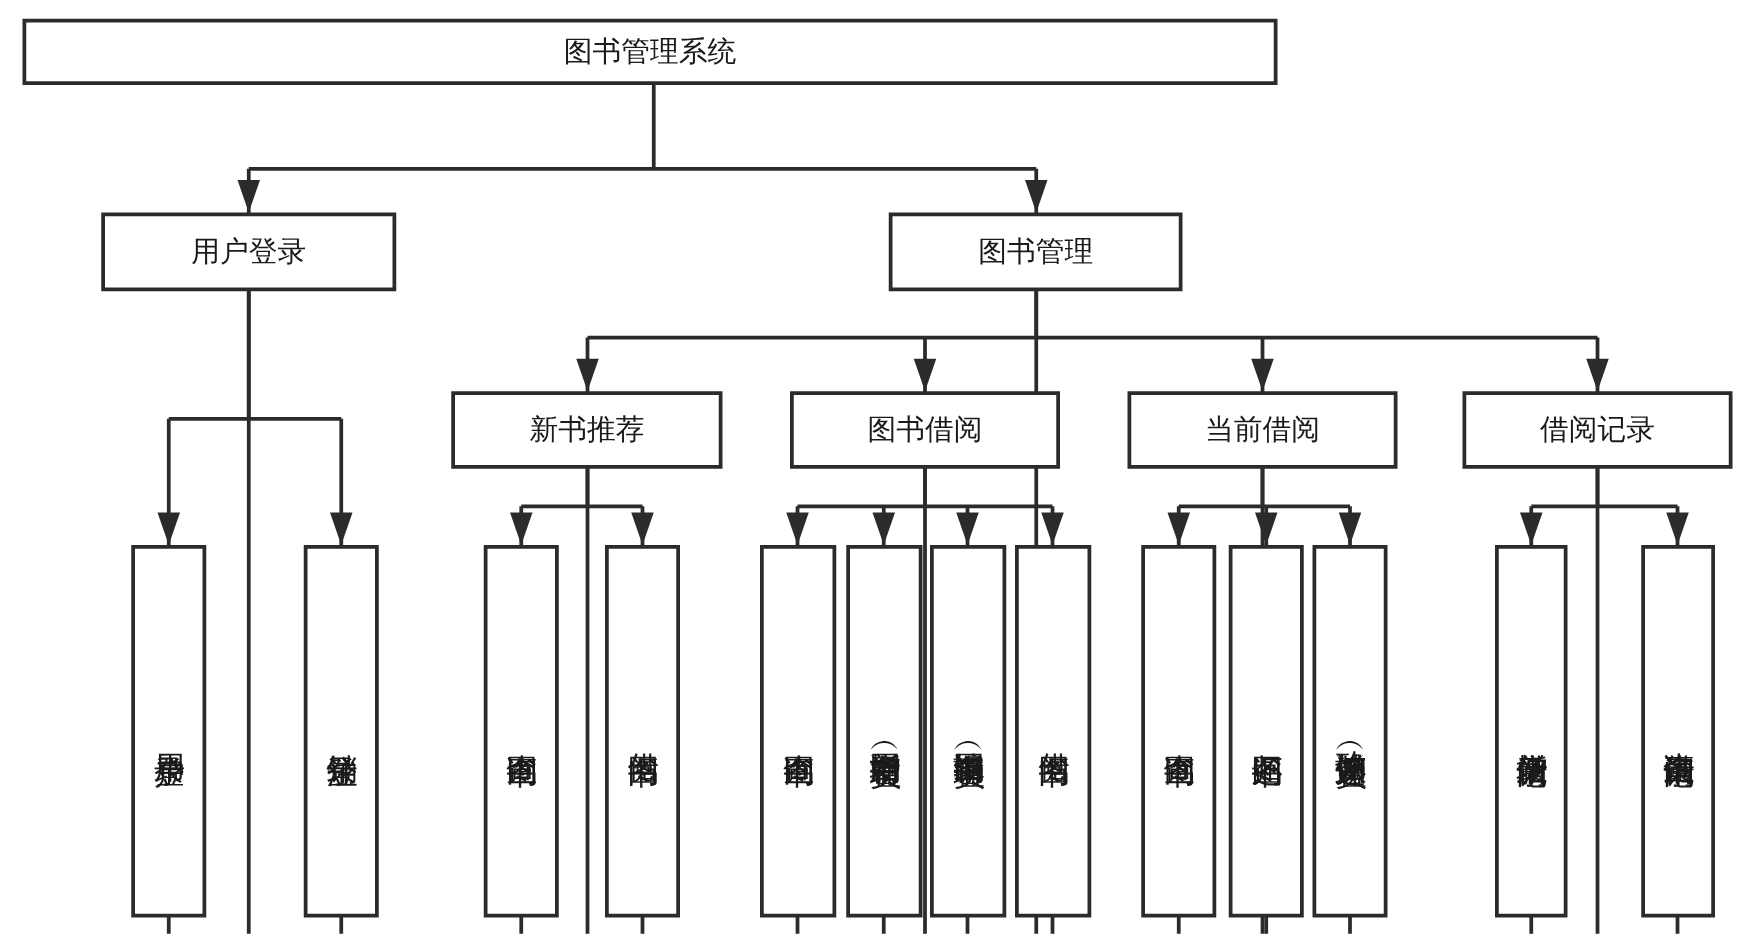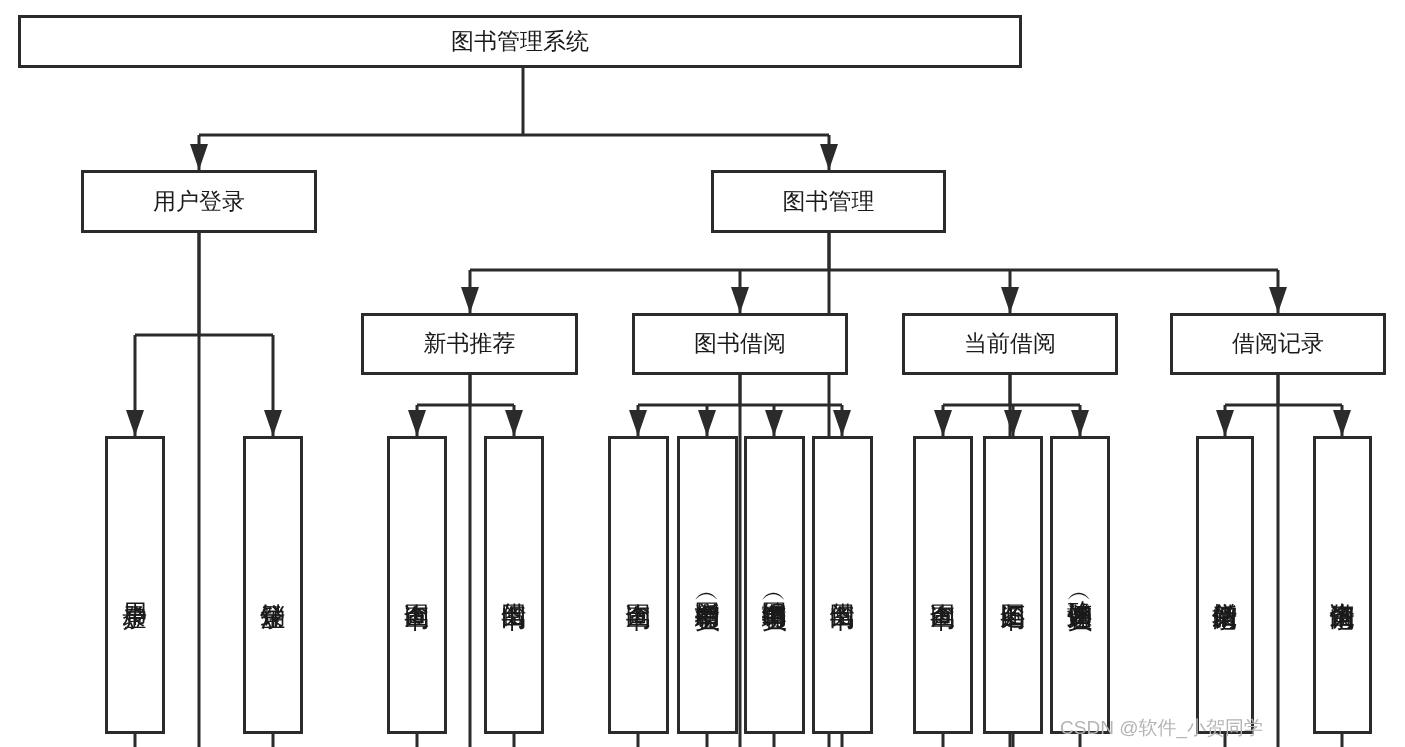--- a/index.html
+++ b/index.html
@@ -177,15 +177,14 @@
       <div class="node-label-v" style="left: 677px; top: 436px; width: 61px; height: 298px;">新增图书（管理员）</div>
       <div class="node-label-v" style="left: 744px; top: 436px; width: 61px; height: 298px;">编辑图书（管理员）</div>
       <div class="node-label-v" style="left: 812px; top: 436px; width: 61px; height: 298px;">借阅图书</div>
       <div class="node-label-v" style="left: 913px; top: 436px; width: 60px; height: 298px;">查询图书</div>
       <div class="node-label-v" style="left: 983px; top: 436px; width: 60px; height: 298px;">归还图书</div>
       <div class="node-label-v" style="left: 1050px; top: 436px; width: 60px; height: 298px;">确认归还（管理员）</div>
       <div class="node-label-v" style="left: 1196px; top: 436px; width: 58px; height: 298px;">新增借阅记录</div>
       <div class="node-label-v" style="left: 1313px; top: 436px; width: 59px; height: 298px;">查询借阅记录</div>
     </div>
 
-  <div class="watermark">CSDN @软件_小贺同学</div>
 
 </div>
 
 </body></html>

